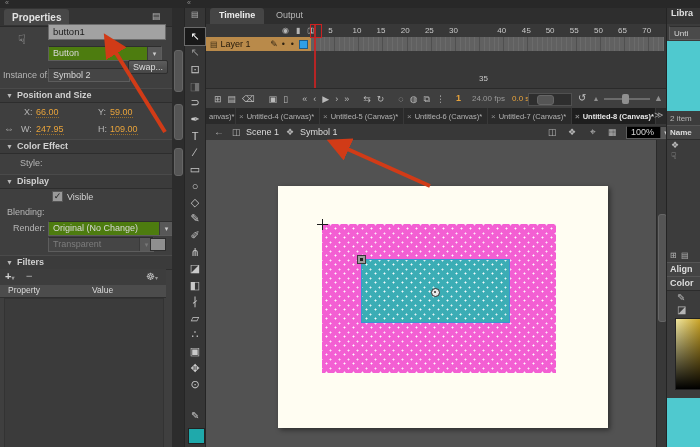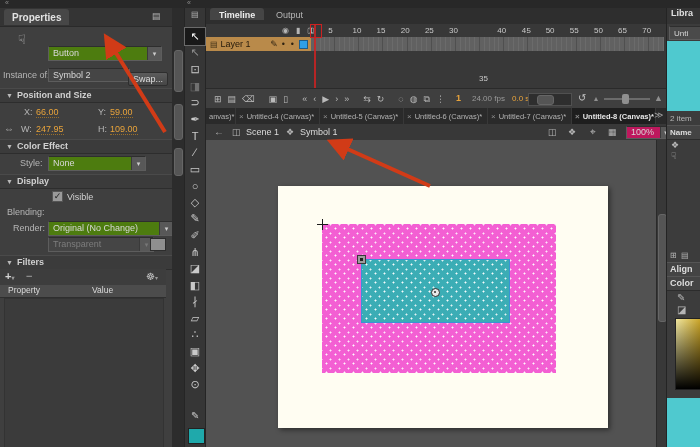--- a/index.html
+++ b/index.html
@@ -21,21 +21,21 @@
   .dd-arrow{position:absolute;right:0;top:0;bottom:0;width:13px;background:#585858;
             border-left:1px solid #3a3a3a;color:#ccc;font-size:7px;text-align:center;line-height:13px;}
   .btn{background:linear-gradient(#5c5c5c,#464646);border:1px solid #2e2e2e;border-radius:2px;
        color:#ddd;font-size:9px;text-align:center;}
   .icon{color:#b5b5b5;}
   .tool{height:16.6px;display:flex;align-items:center;justify-content:center;width:100%;
         color:#c9c9c9;font-size:11px;}
   .tool.active{background:#191919;outline:1px solid #6a6a6a;color:#fff;}
   .tool.dim{color:#707070;}
   .tool.hollow{color:#8f8f8f;}
-  .tl-tab{display:inline-block;padding:2px 9px 0;font-size:9px;color:#b5b5b5;}
+  .tl-tab{display:inline-block;padding:2px 9px 17px;font-size:9px;color:#b5b5b5;}
   .tl-tab.active{background:#454545;color:#eee;border-radius:3px 3px 0 0;font-weight:bold;}
   .tick{position:absolute;top:0;width:14px;margin-left:-4px;color:#c9c9c9;font-size:8px;}
   .cb-ic{color:#b9b9b9;font-size:9px;margin:0 3px;line-height:18px;}
   .cb-ic.gap{margin-left:11px;}
   .doc-tab{height:16px;width:84px;display:flex;align-items:center;box-sizing:border-box;
            padding:0 3px;border-right:1px solid #383838;color:#b3b3b3;font-size:7.5px;
            white-space:nowrap;overflow:hidden;}
   .doc-tab .close{color:#8d8d8d;margin-right:3px;font-size:8px;}
   .doc-tab.partial{width:30px;}
   .doc-tab.active{background:#1e1e1e;color:#e8e8e8;font-weight:bold;}
@@ -58,51 +58,48 @@
     <span class="abs" style="left:187px;top:-1px;font-size:7px;color:#8a8a8a;">«</span>
   </div>
 
   <div class="abs dotted" style="left:0;top:8px;width:172px;height:439px;background:#3f3f3f;">
     <div class="abs" style="left:0;top:0;width:172px;height:18px;background:#343434;border-bottom:1px solid #2a2a2a;">
       <span class="panel-tab abs" style="left:4px;top:1px;">Properties</span>
       <span class="abs icon" style="left:152px;top:3px;font-size:9px;">▤</span>
     </div>
 
     <span class="abs" style="left:18px;top:24px;font-size:13px;color:#b5b5b5;">☟</span>
+    <div class="abs" style="left:48px;top:16px;width:112px;height:14px;background:#a2a2a2;border:1px solid #6b6b6b;color:#1c1c1c;font-size:9.5px;line-height:14px;padding-left:4px;">button1</div>
 
     <div class="abs field" style="left:48px;top:38px;width:104px;height:13px;">
       <span>Button</span>
       <span class="dd-arrow">▾</span>
     </div>
 
     <span class="abs lbl" style="left:3px;top:62px;">Instance of:</span>
     <div class="abs field" style="left:48px;top:60px;width:72px;height:12px;background:#454545;">Symbol 2</div>
-    <div class="abs btn" style="left:128px;top:52px;width:38px;height:12px;line-height:12px;margin-top:12px;">Swap...</div>
+    <div class="abs btn" style="left:128px;top:52px;width:38px;height:12px;line-height:12px;">Swap...</div>
 
     <div class="abs sec-head" style="left:0;top:80px;width:166px;">
       <span class="tri">▼</span><span>Position and Size</span>
     </div>
     <span class="abs lbl" style="left:24px;top:99px;">X:</span>
     <span class="abs hotval" style="left:36px;top:99px;">66.00</span>
     <span class="abs lbl" style="left:98px;top:99px;">Y:</span>
     <span class="abs hotval" style="left:110px;top:99px;">59.00</span>
     <span class="abs icon" style="left:4px;top:115px;font-size:10px;">⇔</span>
     <span class="abs lbl" style="left:21px;top:116px;">W:</span>
     <span class="abs hotval" style="left:36px;top:116px;">247.95</span>
     <span class="abs lbl" style="left:98px;top:116px;">H:</span>
     <span class="abs hotval" style="left:110px;top:116px;">109.00</span>
 
     <div class="abs sec-head" style="left:0;top:131px;width:166px;">
       <span class="tri">▼</span><span>Color Effect</span>
     </div>
     <span class="abs lbl" style="left:20px;top:150px;">Style:</span>
-    <div class="abs field" style="left:48px;top:148px;width:88px;height:13px;">
-      <span>None</span>
-      <span class="dd-arrow">▾</span>
-    </div>
 
     <div class="abs sec-head" style="left:0;top:166px;width:166px;">
       <span class="tri">▼</span><span>Display</span>
     </div>
     <div class="abs" style="left:52px;top:183px;width:9px;height:9px;background:#9a9a9a;border:1px solid #555;color:#222;font-size:9px;line-height:9px;text-align:center;">
       <span>✓</span>
     </div>
     <span class="abs lbl" style="left:67px;top:184px;color:#d2d2d2;">Visible</span>
     <span class="abs lbl" style="left:7px;top:199px;">Blending:</span>
     <span class="abs lbl" style="left:13px;top:215px;">Render:</span>
@@ -324,21 +321,21 @@
   <div class="abs" style="left:206px;top:124px;width:460px;height:16px;background:#383838;border-bottom:1px solid #232323;">
     <span class="abs icon" style="left:8px;top:2px;font-size:10px;">←</span>
     <span class="abs icon" style="left:26px;top:3px;font-size:9px;">◫</span>
     <span class="abs" style="left:40px;top:3px;color:#dcdcdc;font-size:9px;">Scene 1</span>
     <span class="abs icon" style="left:80px;top:3px;font-size:9px;">❖</span>
     <span class="abs" style="left:94px;top:3px;color:#dcdcdc;font-size:9px;">Symbol 1</span>
     <span class="abs icon" style="left:342px;top:3px;font-size:9px;">◫</span>
     <span class="abs icon" style="left:362px;top:3px;font-size:9px;">❖</span>
     <span class="abs icon" style="left:384px;top:2px;font-size:10px;">⌖</span>
     <span class="abs icon" style="left:402px;top:3px;font-size:9px;">▦</span>
-    <div class="abs field" style="left:420px;top:2px;width:36px;height:11px;line-height:11px;background:#be185d;">
+    <div class="abs field" style="left:420px;top:2px;width:36px;height:11px;line-height:11px;background:#000000;">
       <span>100%</span>
       <span class="dd-arrow" style="width:10px;line-height:11px;">▾</span>
     </div>
   </div>
 
   <div class="abs" style="left:206px;top:140px;width:450px;height:307px;background:#525252;overflow:hidden;">
     <div class="abs" style="left: 72px; top: 46px; width: 330px; height: 242px; box-shadow: rgba(0, 0, 0, 0.45) 2px 2px 5px; background-color: rgb(255, 253, 242);">
 
       <div class="abs sel-dots" style="left: 44px; top: 38px; width: 234px; height: 149px; background-color: rgb(243, 95, 211);"></div>
 

